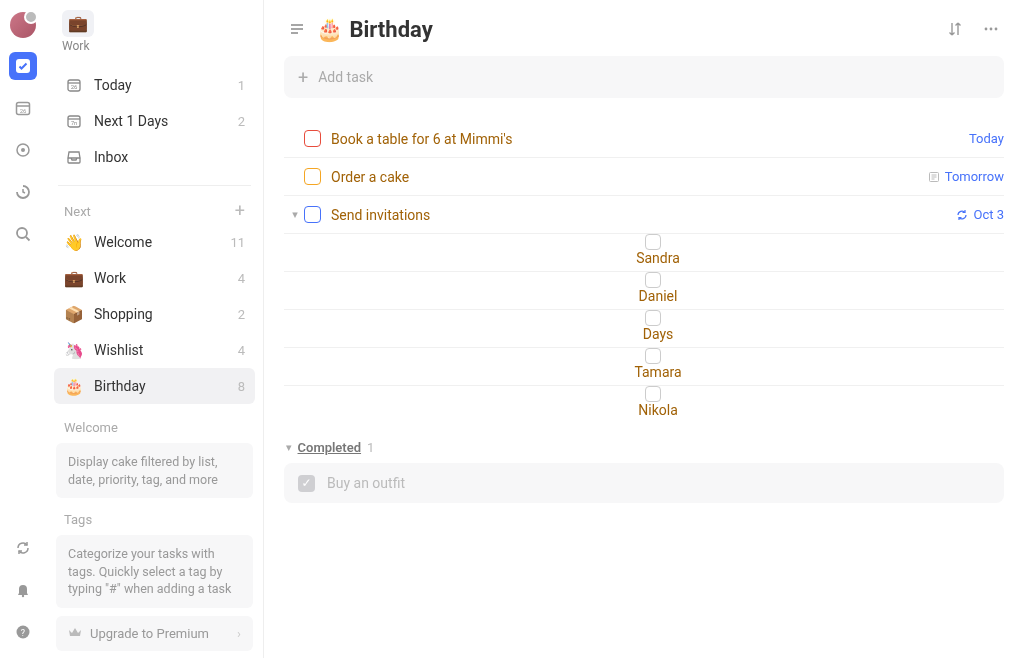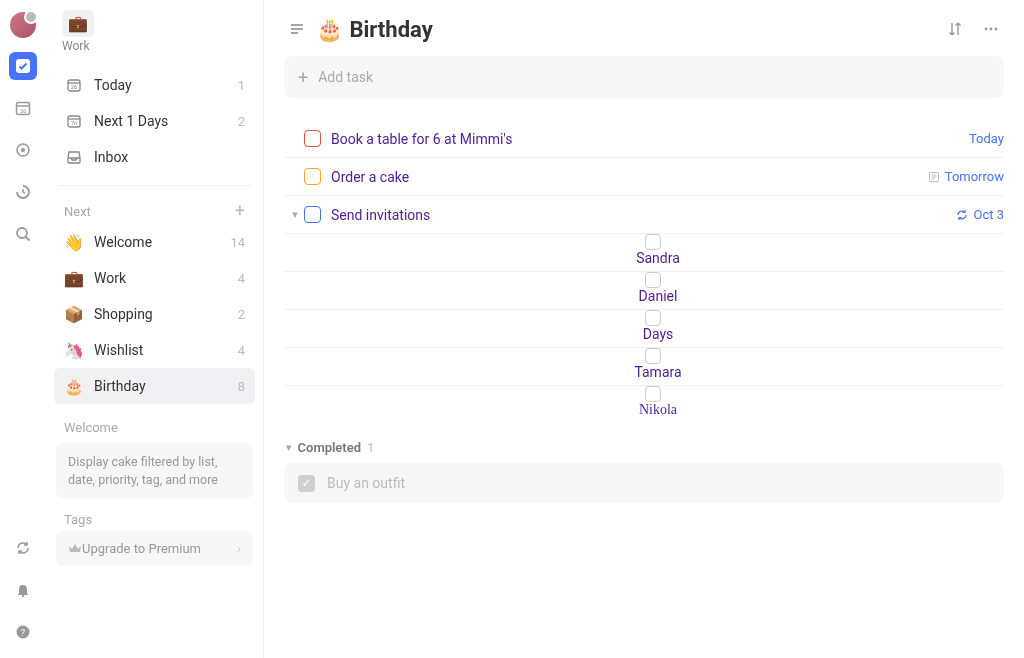--- a/index.html
+++ b/index.html
@@ -16,42 +16,42 @@
 .nav-item { display:flex; align-items:center; height:36px; padding:0 10px; border-radius:6px; cursor:pointer; color:#333; }
 .nav-item .ico { width:20px; display:flex; justify-content:center; color:#888; margin-right:10px; font-size:14px;}
 .nav-item .emoji { width:20px; margin-right:10px; font-size:16px; }
 .nav-item .lbl { flex:1; }
 .nav-item .cnt { color:#bbb; font-size:13px; }
 .nav-item.active { background:#f1f1f3; }
 .section-div { height:1px; background:#eee; margin:10px 4px; }
 .section-head { display:flex; align-items:center; padding:6px 10px 4px 10px; color:#aaa; font-size:13px; }
 .section-head .plus { margin-left:auto; cursor:pointer; color:#bbb; font-size:18px; line-height:1; }
 .hint-box { background:#f7f7f8; color:#999; font-size:12.5px; line-height:1.4; padding:10px 12px; border-radius:6px; margin:4px 2px 8px 2px; }
-.upgrade { display:flex; align-items:center; color:#999; font-size:13px; padding:10px 12px; background:#f7f7f8; border-radius:6px; margin:0 2px; cursor:pointer; }
+.upgrade { display:flex; align-items:center; gap:8px; color:#999; font-size:13px; padding:10px 12px; background:#f7f7f8; border-radius:6px; margin:0 2px; cursor:pointer; }
 .upgrade .chev { margin-left:auto; color:#ccc; }
 .main { flex:1; display:flex; flex-direction:column; padding: 16px 20px 0 20px; }
 .header { display:flex; align-items:center; gap:10px; margin-bottom:14px; padding-left:4px;}
 .header .menu-ico { color:#888; cursor:pointer; }
 .header .title { font-size:22px; font-weight:700; display:flex; align-items:center; gap:6px;}
 .header .spacer { flex:1; }
 .header .act { color:#999; cursor:pointer; padding:4px; }
 .add-task { background:#f7f7f8; color:#aaa; border-radius:8px; height:42px; display:flex; align-items:center; padding:0 14px; gap:10px; margin-bottom:22px; cursor:text;}
 .add-task .plus { font-size:18px; }
 .task-list { display:flex; flex-direction:column; }
 .task-row { display:flex; align-items:center; height:38px; border-bottom:1px solid #f0f0f0; padding-left:2px; }
 .task-row.sub { padding-left:28px;flex-direction:column; }
-.task-row.last-sub { border-bottom:none;font-family:Liberation Serif, serif; }
+.task-row.last-sub { border-bottom:none; }
 .expander { width:18px; color:#aaa; cursor:pointer; display:flex; justify-content:center; font-size:11px;}
 .spacer18 { width:18px; }
 .chk { width:17px; height:17px; border:1.8px solid #ccc; border-radius:4px; margin-right:10px; flex-shrink:0; cursor:pointer;}
 .chk.red { border-color:#e74c3c; }
 .chk.yellow { border-color:#f5a623; }
 .chk.blue { border-color:#4772fa; }
 .chk.sub { border-color:#ccc; width:16px; height:16px; }
-.task-title { flex:1; color:#4c1d95; }
+.task-title { flex:1; color:#a16207; }
 .meta { display:flex; align-items:center; gap:5px; font-size:13px; }
 .meta .note-ico { color:#bbb; }
 .meta.blue { color:#4772fa; }
 .meta .repeat-ico { color:#4772fa; }
 .completed-head { display:flex; align-items:center; gap:6px; color:#777; font-size:13px; margin:16px 0 8px 0; padding-left:2px; cursor:pointer;}
 .completed-head .cnt { color:#bbb; }
 .completed-head .chev { color:#aaa; font-size:11px;}
 .completed-row { display:flex; align-items:center; height:40px; background:#f7f7f8; border-radius:8px; padding:0 14px; color:#bbb; }
 .completed-row .done-chk { width:17px; height:17px; background:#cfcfd2; border-radius:4px; margin-right:12px; display:flex; align-items:center; justify-content:center; color:#fff; font-size:12px;}
 svg { display:block; }
@@ -153,21 +153,21 @@
   <div class="section-div"></div>
 
   <div class="section-head">
     <span>Next</span>
     <span class="plus">+</span>
   </div>
   <div id="lists-nav">
       <div class="nav-item">
         <span class="emoji">👋</span>
         <span class="lbl">Welcome</span>
-        <span class="cnt">14</span>
+        <span class="cnt">11</span>
       </div>
       <div class="nav-item">
         <span class="emoji">💼</span>
         <span class="lbl">Work</span>
         <span class="cnt">4</span>
       </div>
       <div class="nav-item">
         <span class="emoji">📦</span>
         <span class="lbl">Shopping</span>
         <span class="cnt">2</span>
@@ -185,20 +185,21 @@
     </div>
 
   <div class="section-head" style="margin-top:10px;">
     <span>Welcome</span>
   </div>
   <div class="hint-box">Display cake filtered by list, date, priority, tag, and more</div>
 
   <div class="section-head">
     <span>Tags</span>
   </div>
+  <div class="hint-box">Categorize your tasks with tags. Quickly select a tag by typing "#" when adding a task</div>
 
   <div class="upgrade">
     <span>
       <svg width="14" height="14" viewBox="0 0 14 14">
           <path d="M2 10l-1-6 3 3 3-5 3 5 3-3-1 6z" fill="#bbb"></path>
         </svg>
     </span>
     <span>Upgrade to Premium</span>
     <span class="chev">›</span>
   </div>
@@ -298,21 +299,21 @@
       </div>
       <div class="task-row sub last-sub">
         <span class="spacer18"></span>
         <span class="chk sub"></span>
         <span class="task-title">Nikola</span>
       </div>
     </div>
 
   <div class="completed-head">
     <span class="chev">▾</span>
-    <span style="font-weight:600;">Completed</span>
+    <span style="font-weight:600;text-decoration:underline;">Completed</span>
     <span class="cnt">1</span>
   </div>
   <div id="completed-list">
       <div class="completed-row">
         <span class="done-chk">✓</span>
         <span>Buy an outfit</span>
       </div>
     </div>
 </div>
 

